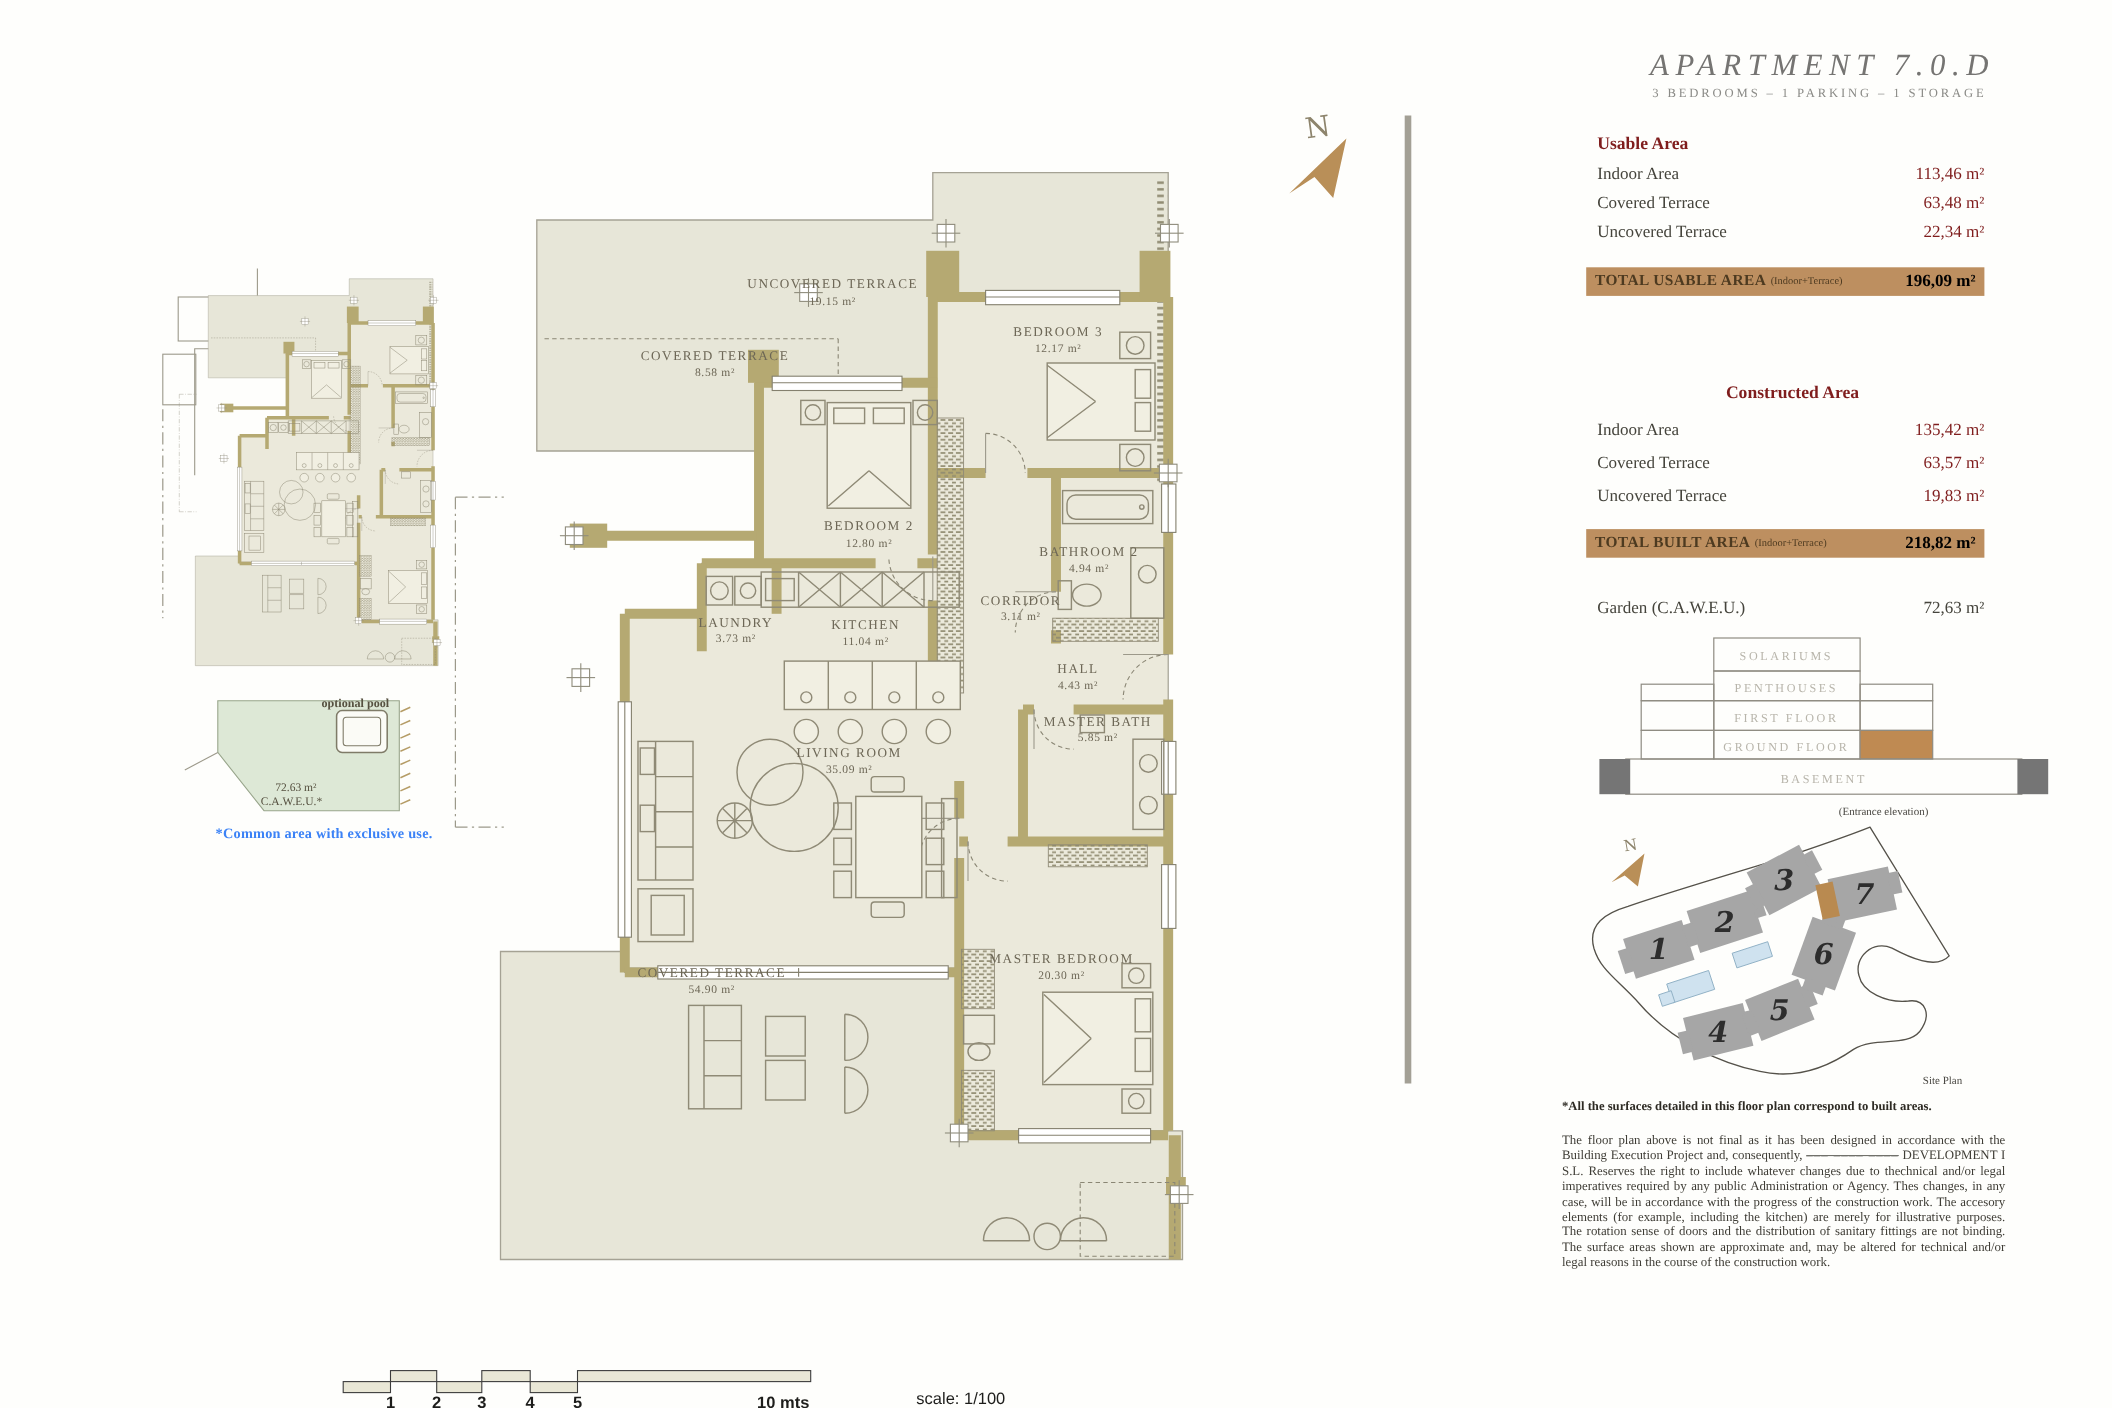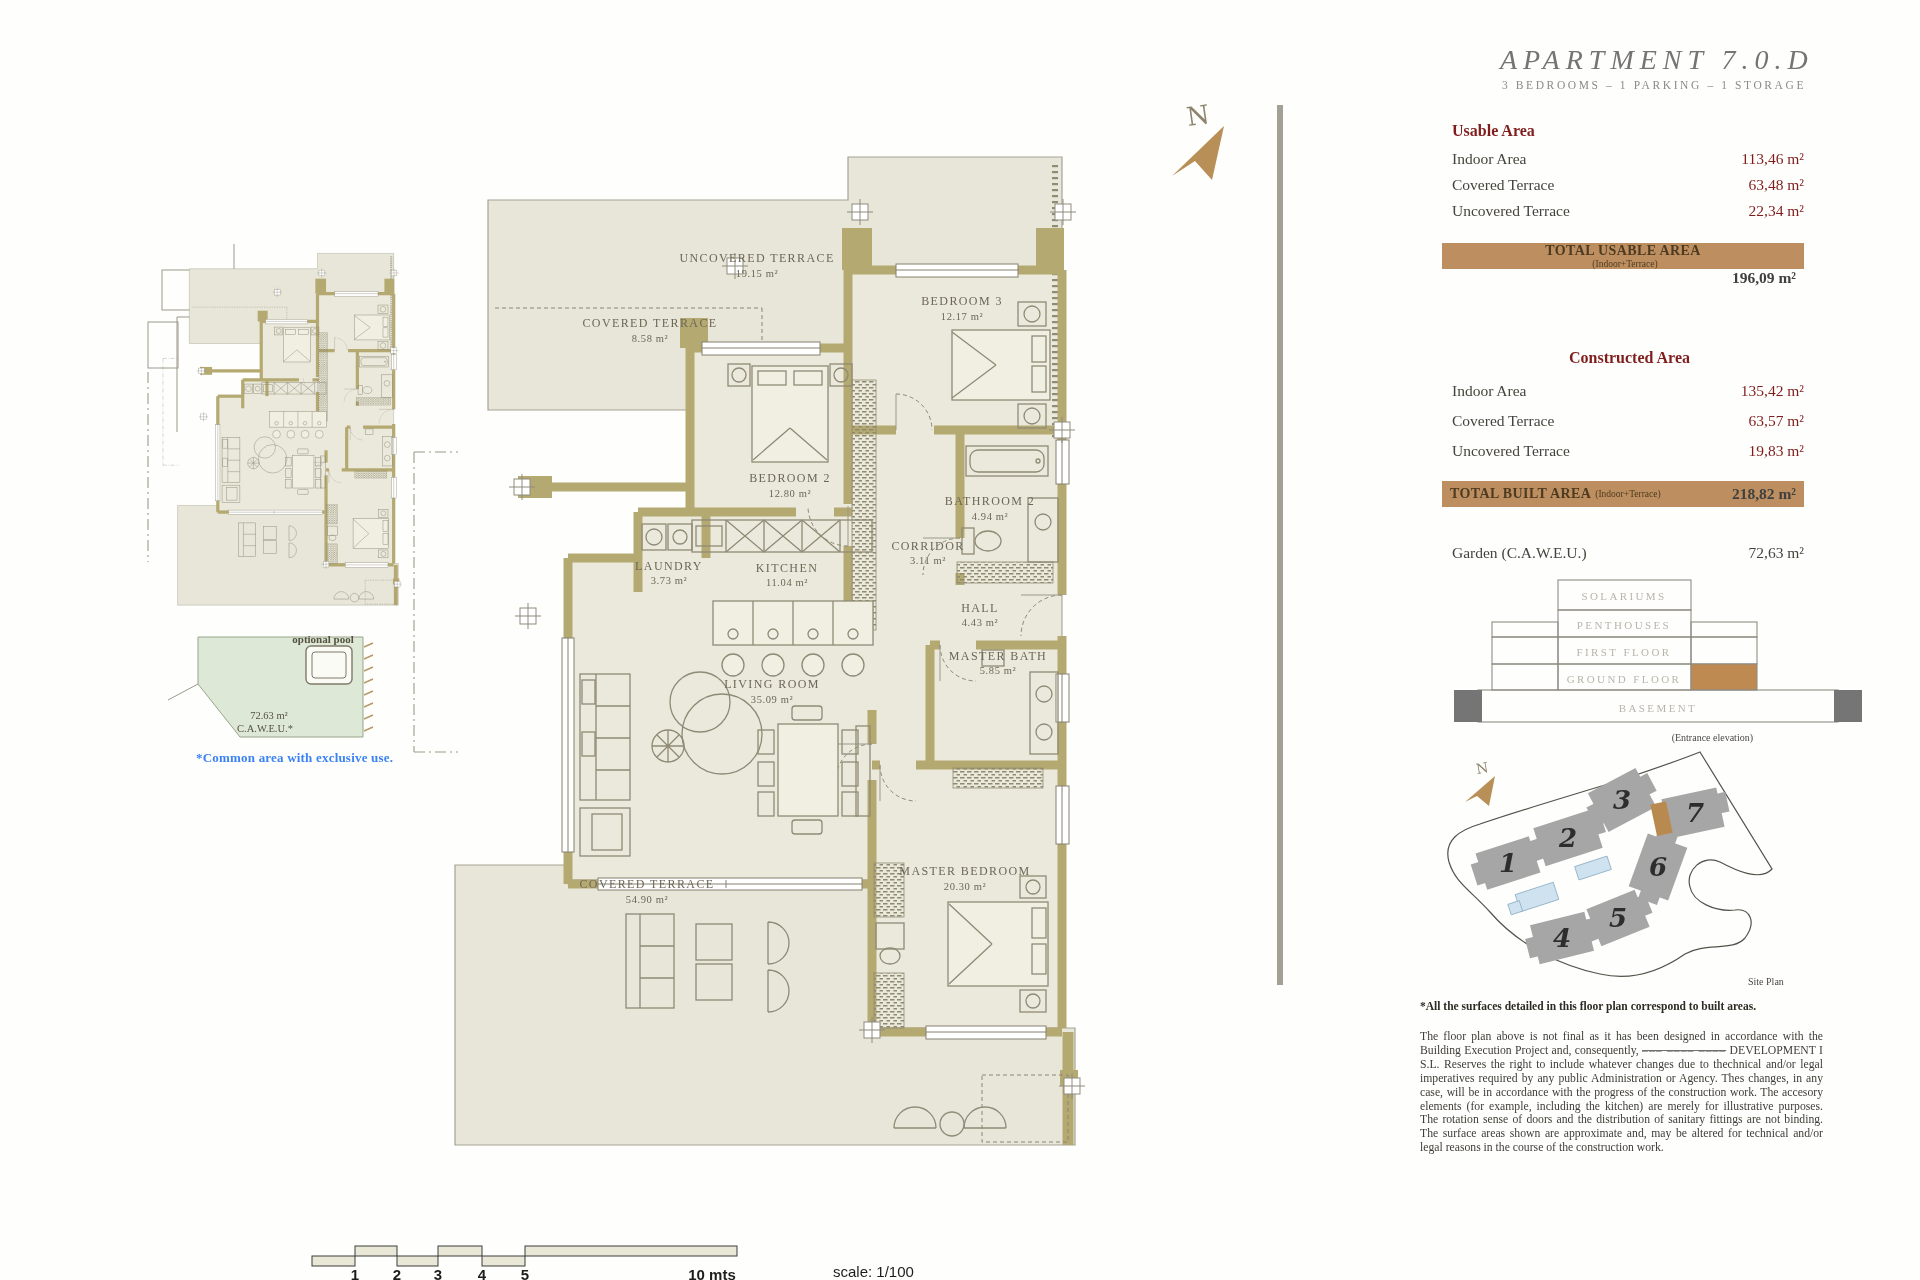--- a/index.html
+++ b/index.html
@@ -10,21 +10,21 @@
   
   .apt-title{font-size:28px;letter-spacing:6px;color:#757472;font-weight:400;white-space:nowrap;}
   .apt-sub{font-size:11.5px;letter-spacing:2.6px;color:#8a8a86;white-space:nowrap;}
   .sec-head{font-size:16px;font-weight:bold;color:#7f1d1d;}
   .area-rows{width:352px;}
   .area-row{display:flex;font-size:15.5px;color:#45443c;}
   .area-row .v{margin-left:auto;color:#7f1d1d;}
   .total-bar{width:346px;height:26px;background:#bd8f60;display:flex;align-items:center;padding:0 8px;}
   .total-bar .t{font-size:14px;font-weight:bold;color:#4d3a20;letter-spacing:.4px;white-space:nowrap;}
   .total-bar .n{font-size:9.5px;color:#4d3a20;margin-left:4px;white-space:nowrap;}
-  .total-bar .v{margin-left:auto;font-size:15.5px;font-weight:bold;color:#404040;white-space:nowrap;}
+  .total-bar .v{margin-left:auto;font-size:15.5px;font-weight:bold;color:#000000;white-space:nowrap;}
   .garden-row{width:352px;display:flex;font-size:15.5px;color:#45443c;}
   .garden-row .v{margin-left:auto;}
   .footnote{font-size:11.5px;font-weight:bold;color:#2e2b24;white-space:nowrap;text-align:right;}
   .disclaimer{width:403px;font-size:11.7px;line-height:13.9px;text-align:justify;color:#3f3d36;}
   .redacted{text-decoration:line-through;color:#71716b;letter-spacing:1px;}
   .divider{width:6px;background:#a3a095;}
   .caption-mini{font-size:13px;font-weight:bold;color:#3b82f6;letter-spacing:.2px;white-space:nowrap;}
   .scale-label{font-family:"Liberation Sans",sans-serif;font-size:15px;color:#1d1d1b;white-space:nowrap;}
 
   
@@ -376,21 +376,21 @@
     </div>
     <div class="area-row" style="height:26px;">
       <span>Covered Terrace</span>
       <span class="v">63,48 m²</span>
     </div>
     <div class="area-row" style="height:26px;">
       <span>Uncovered Terrace</span>
       <span class="v">22,34 m²</span>
     </div>
   </div>
-  <div class="abs total-bar" style="left:1442px;top:243px;flex-direction:column;">
+  <div class="abs total-bar" style="left:1442px;top:243px;">
     <span class="t">TOTAL USABLE AREA</span>
     <span class="n">(Indoor+Terrace)</span>
     <span class="v">196,09 m²</span>
   </div>
 
   <div class="abs sec-head" style="left:1536px;top:349px;margin-left:33px;">Constructed Area</div>
   <div class="abs area-rows" style="left:1452px;top:382px;">
     <div class="area-row" style="height:30px;">
       <span>Indoor Area</span>
       <span class="v">135,42 m²</span>

